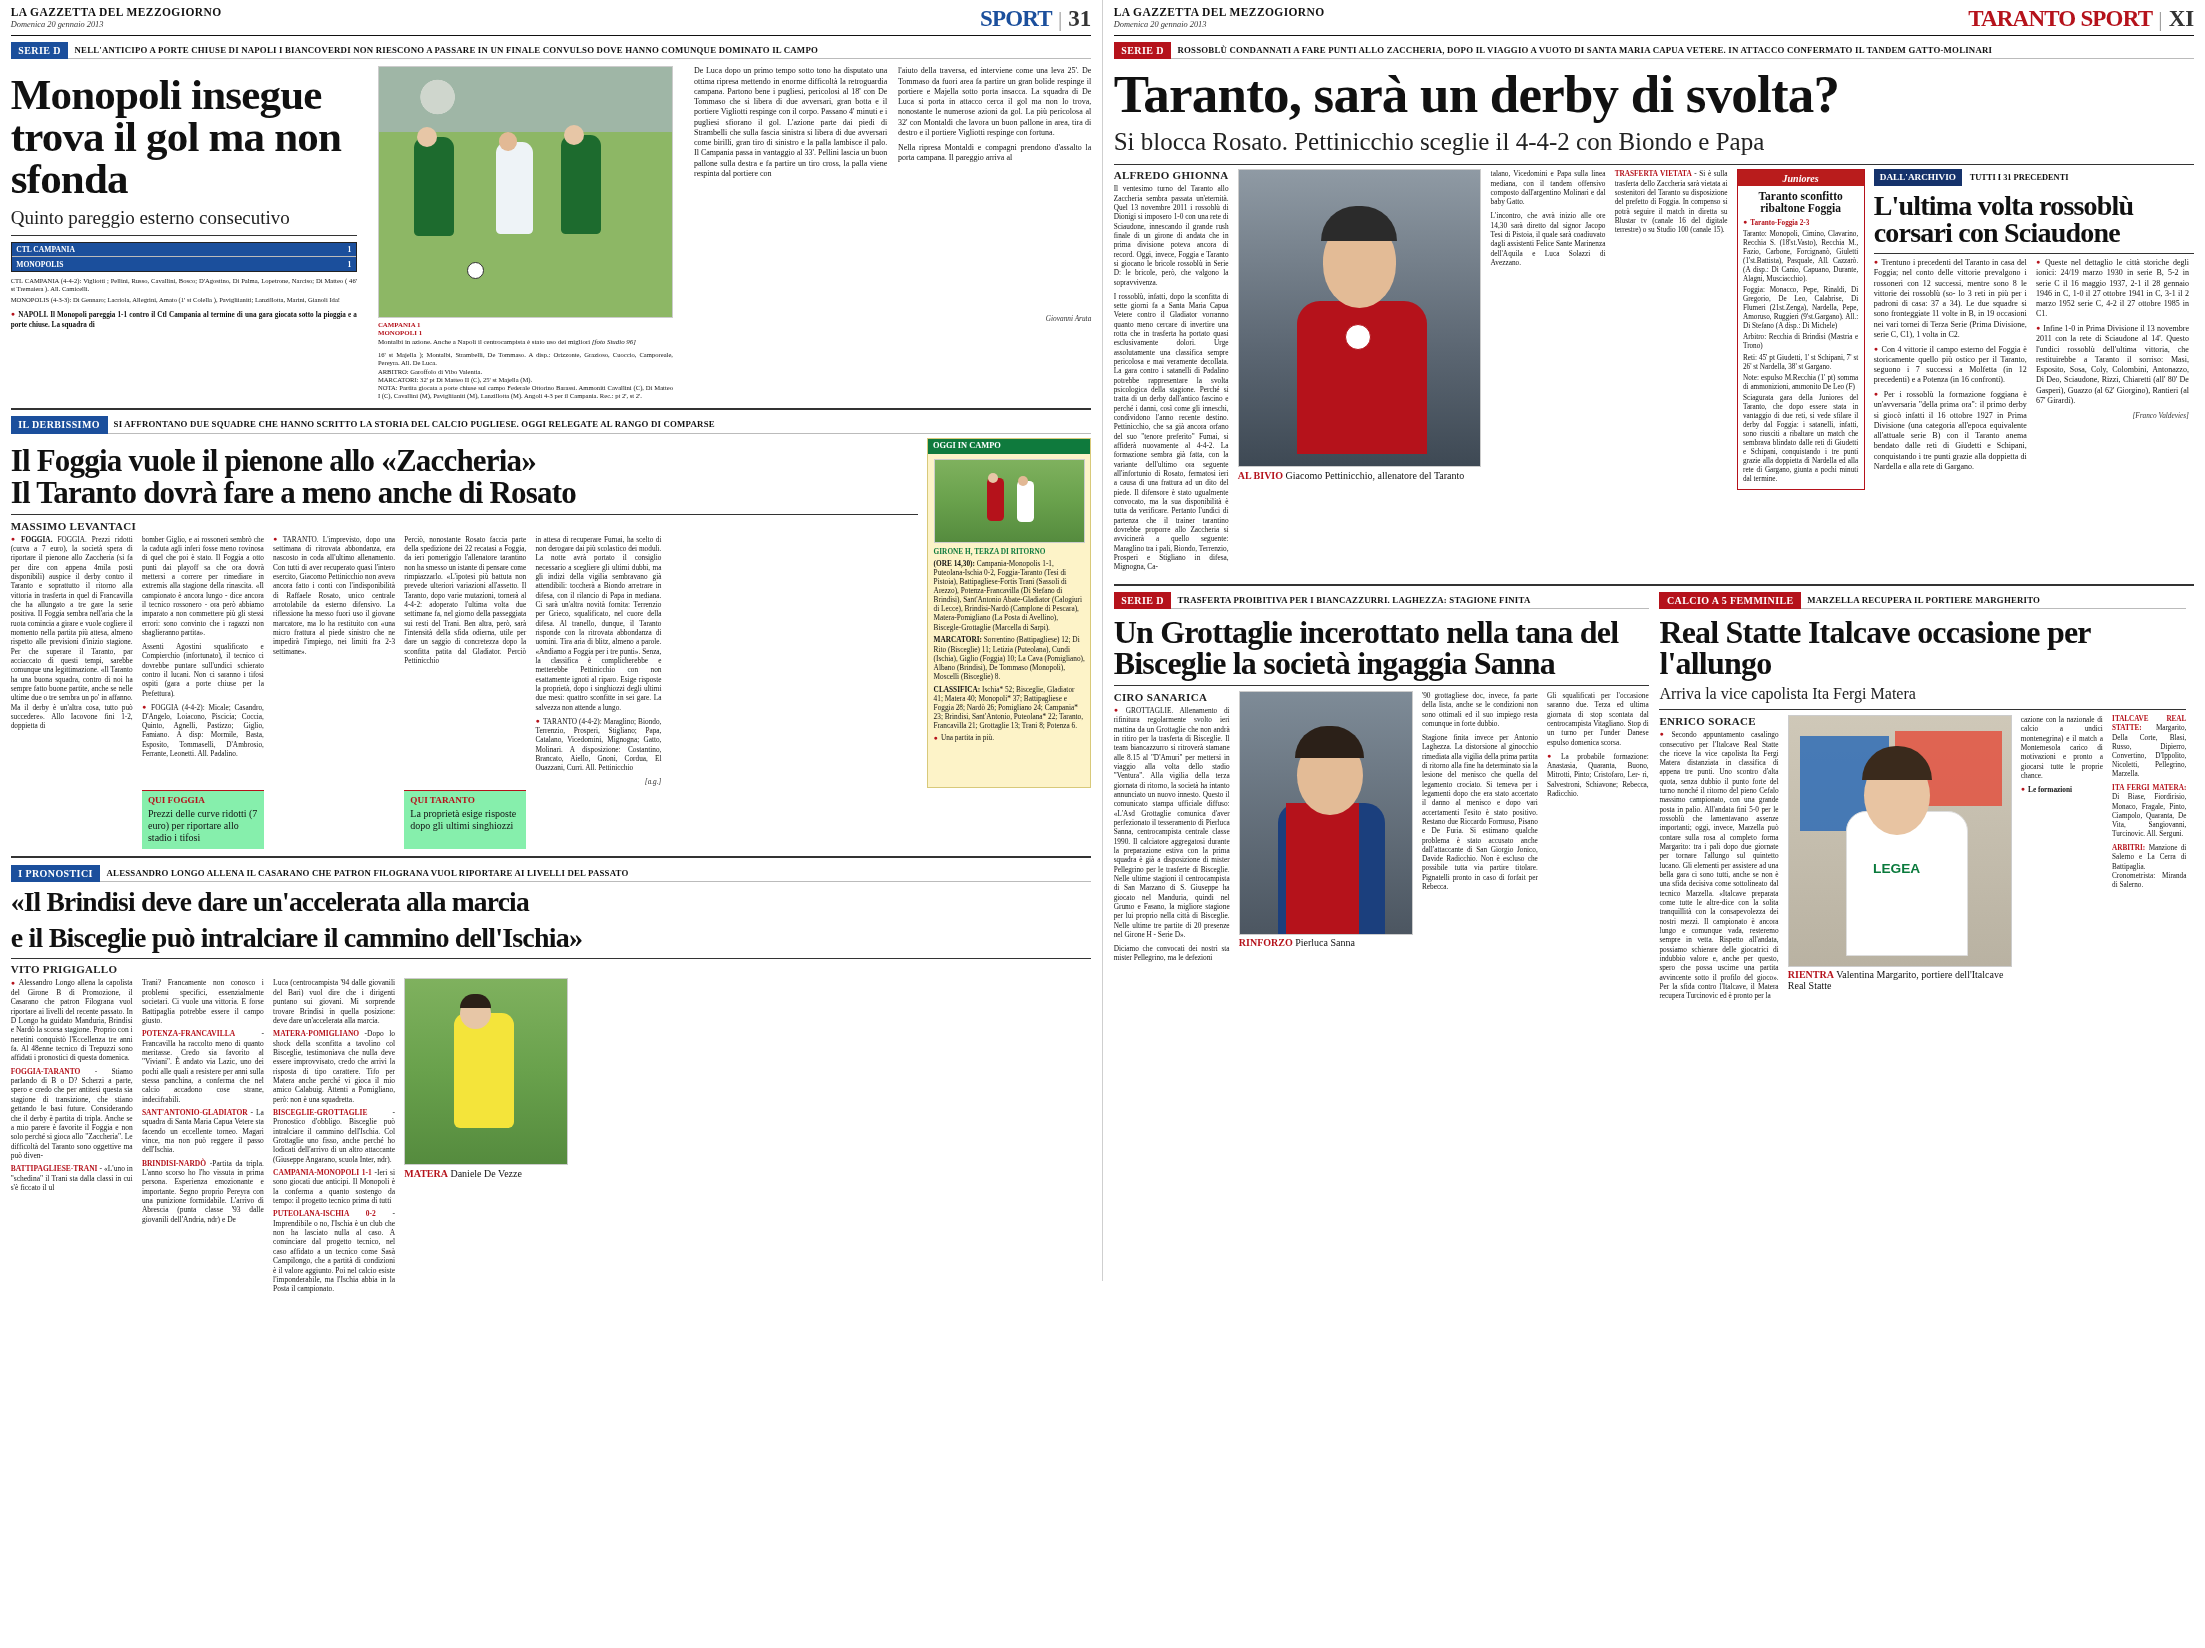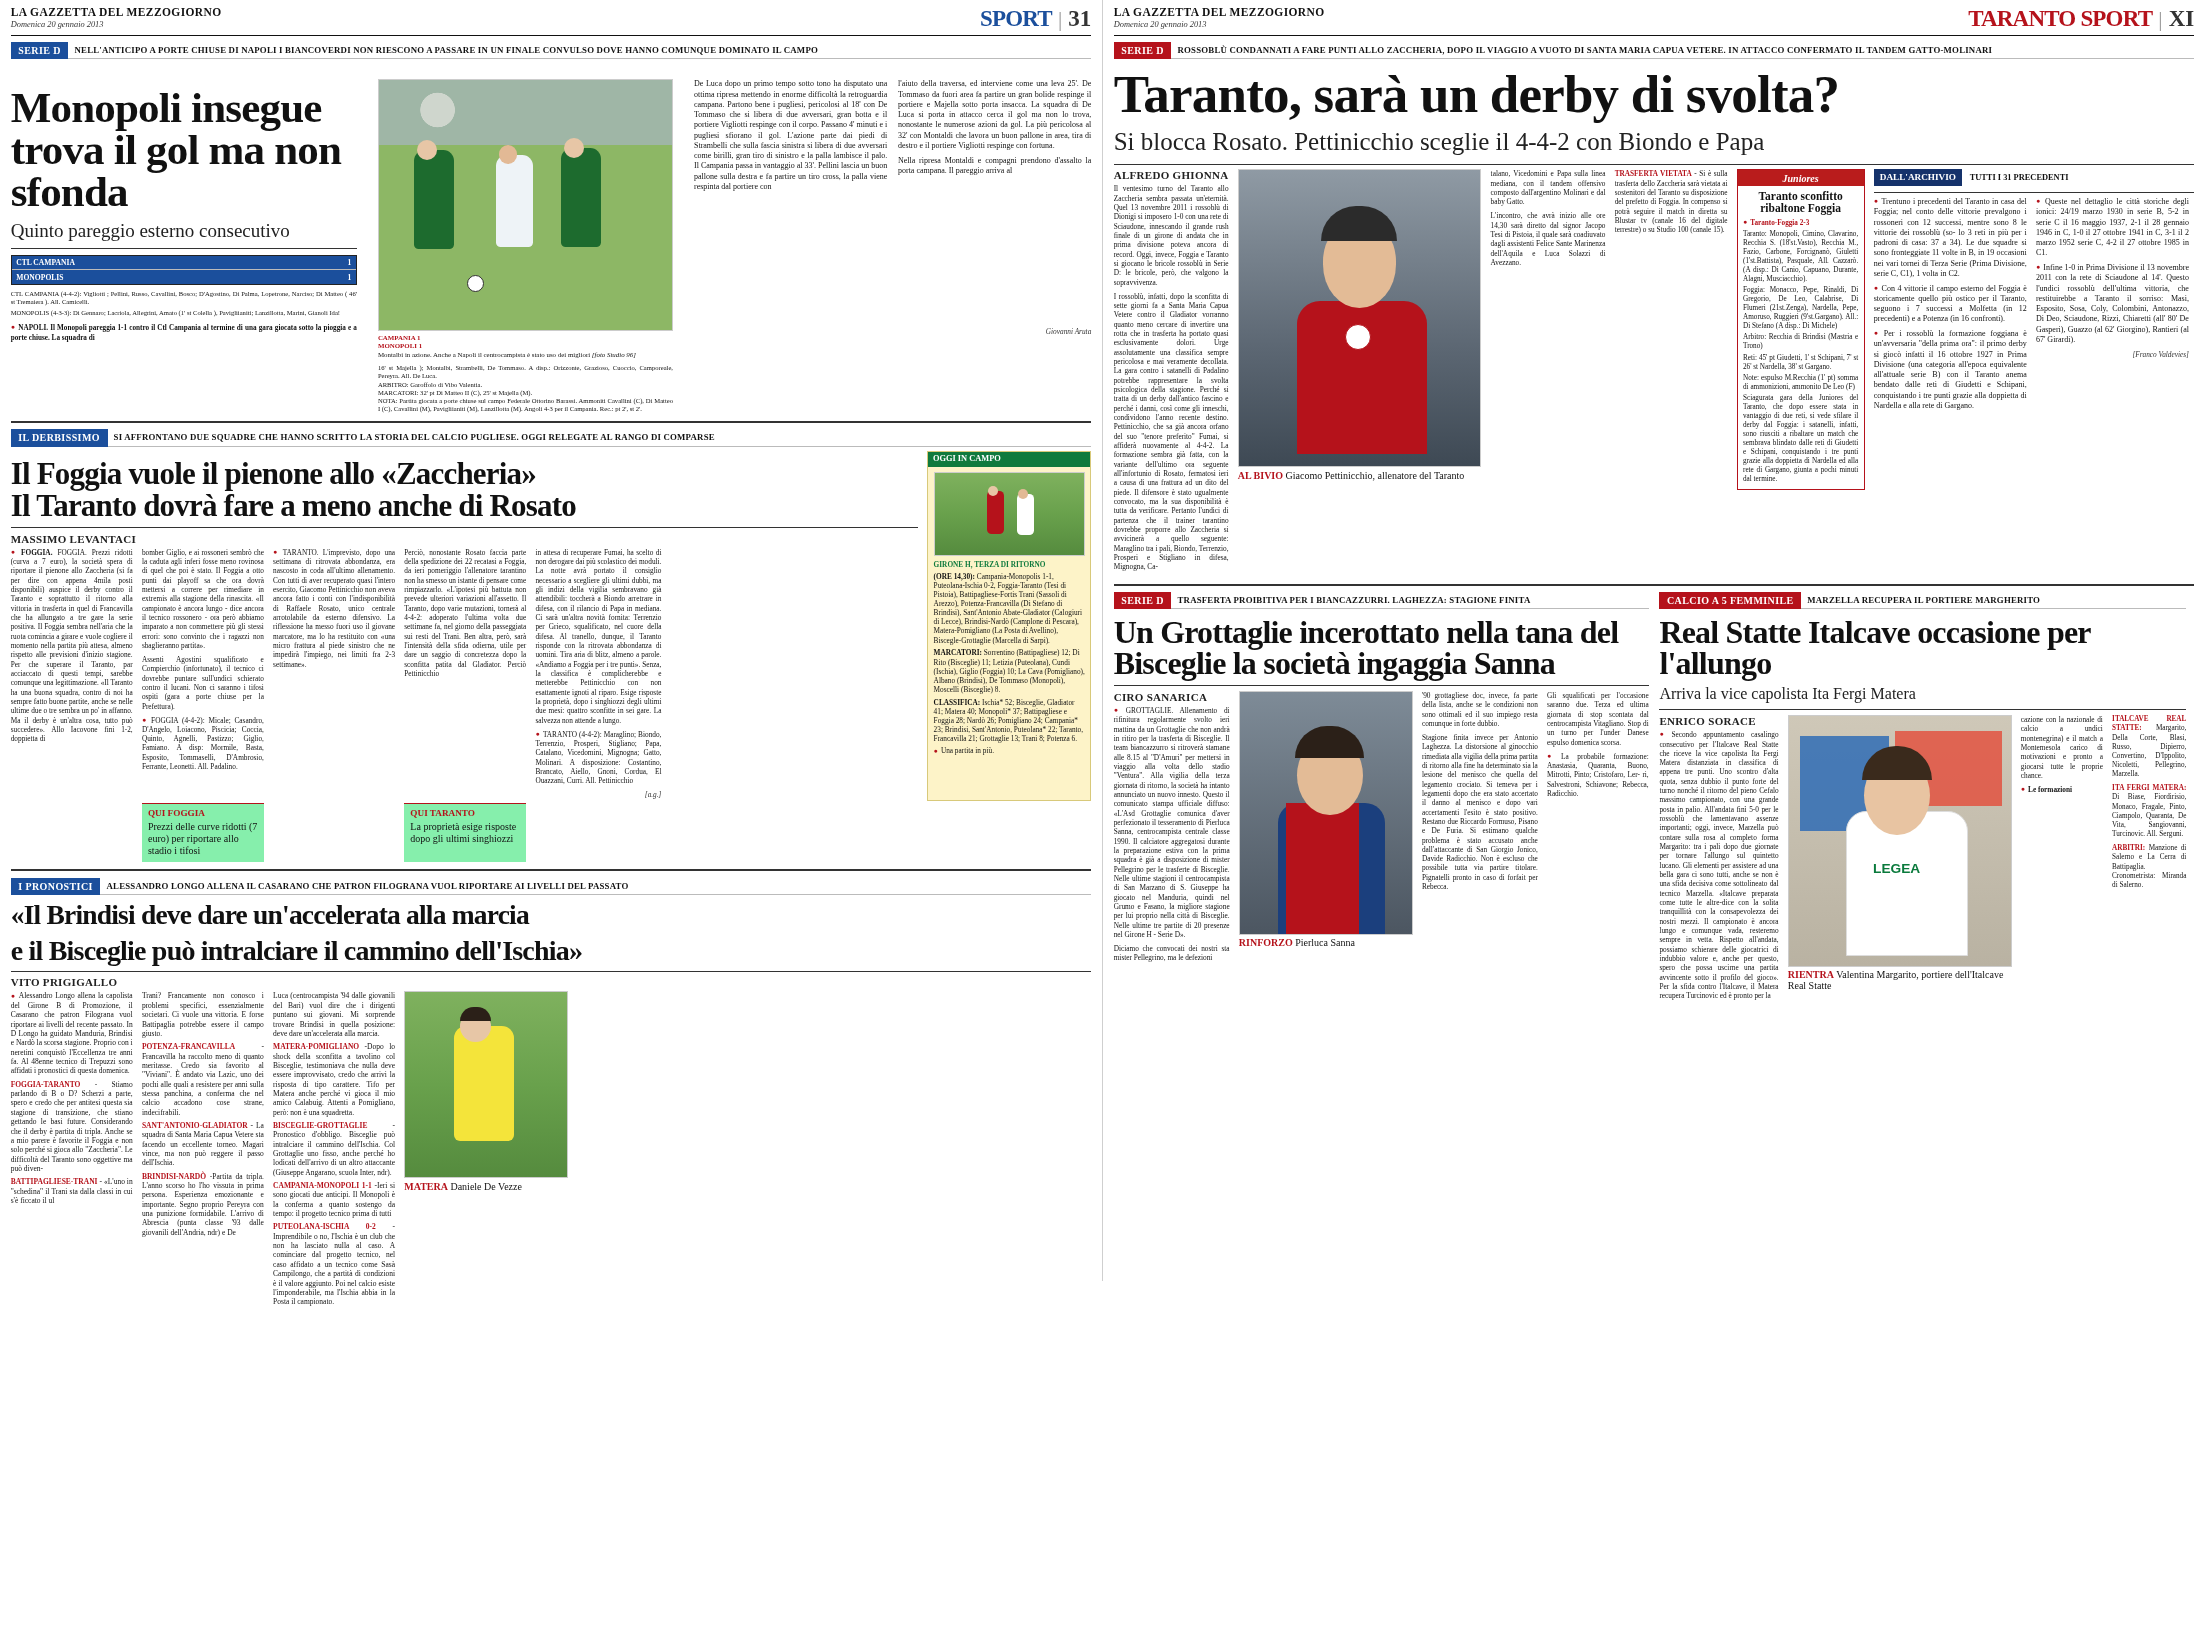--- a/index.html
+++ b/index.html
@@ -102,21 +102,21 @@
         <div class="vbar">|</div>
         <div class="pagenum">31</div>
       </div>
     </div>
 
     <div class="strip">
       <div class="tag blue">SERIE D</div>
       <div class="kicker">NELL'ANTICIPO A PORTE CHIUSE DI NAPOLI I BIANCOVERDI NON RIESCONO A PASSARE IN UN FINALE CONVULSO DOVE HANNO COMUNQUE DOMINATO IL CAMPO</div>
     </div>
 
-    <div style="display:flex; gap:21px; margin-top:20px;">
+    <div style="display:flex; gap:21px; margin-top:7px;">
       <div style="width:359px;">
         <h1 class="head" style="font-size:43px;">Monopoli insegue trova il gol ma non sfonda</h1>
         <div class="sub" style="font-size:19px;">Quinto pareggio esterno consecutivo</div>
         <div class="rule"></div>
         <div class="boxtab" style="margin-top:6.1px;">
           <div class="row hd">
             <span>CTL CAMPANIA</span>
             <span>1</span>
           </div>
           <div class="row hd">
@@ -360,20 +360,21 @@
             <div style="margin-bottom:2.3px;">Note: espulso M.Recchia (1' pt) somma di ammonizioni, ammonito De Leo (F)</div>
             <div>Sciagurata gara della Juniores del Taranto, che dopo essere stata in vantaggio di due reti, si vede sfilare il derby dal Foggia: i satanelli, infatti, sono riusciti a ribaltare un match che sembrava blindato dalle reti di Giudetti e Schipani, conquistando i tre punti grazie alla doppietta di Nardella ed alla rete di Gargano, giunta a pochi minuti dal termine.</div>
           </div>
         </div>
       </div>
 
       <div style="width:321px;">
         <div class="archbox">
           <span class="at">DALL'ARCHIVIO</span>
           <span class="arch-kick">TUTTI I 31 PRECEDENTI</span>
+          <h1 class="head" style="font-size:28px; margin-top:6.1px;">L'ultima volta rossoblù corsari con Sciaudone</h1>
           <div class="rule" style="margin-top:6.1px;"></div>
           <div style="display:flex; gap:9.2px; margin-top:4.6px;">
             <div style="width:153px;" class="cols">
               <p><span class="bull"></span><span>Trentuno i precedenti del Taranto in casa del Foggia; nel conto delle vittorie prevalgono i rossoneri con 12 successi, mentre sono 8 le vittorie dei rossoblù (so- lo 3 reti in più per i padroni di casa: 37 a 34). Le due squadre si sono fronteggiate 11 volte in B, in 19 occasioni nei vari tornei di Terza Serie (Prima Divisione, serie C, C1), 1 volta in C2.</span></p>
               <p><span class="bull"></span><span>Con 4 vittorie il campo esterno del Foggia è storicamente quello più ostico per il Taranto, seguono i 7 successi a Molfetta (in 12 precedenti) e a Potenza (in 16 confronti).</span></p>
               <p><span class="bull"></span><span>Per i rossoblù la formazione foggiana è un'avversaria "della prima ora": il primo derby si giocò infatti il 16 ottobre 1927 in Prima Divisione (una categoria all'epoca equivalente all'attuale serie B) con il Taranto anema bendato dalle reti di Giudetti e Schipani, conquistando i tre punti grazie alla doppietta di Nardella e alla rete di Gargano.</span></p>
             </div>
             <div style="width:153px;" class="cols">
               <p><span class="bull"></span><span>Queste nel dettaglio le città storiche degli ionici: 24/19 marzo 1930 in serie B, 5-2 in serie C il 16 maggio 1937, 2-1 il 28 gennaio 1946 in C, 1-0 il 27 ottobre 1941 in C, 3-1 il 2 marzo 1952 serie C, 4-2 il 27 ottobre 1985 in C1.</span></p>
               <p><span class="bull"></span><span>Infine 1-0 in Prima Divisione il 13 novembre 2011 con la rete di Sciaudone al 14'. Questo l'undici rossoblù dell'ultima vittoria, che restituirebbe a Taranto il sorriso: Masi, Esposito, Sosa, Coly, Colombini, Antonazzo, Di Deo, Sciaudone, Rizzi, Chiaretti (all' 80' De Gasperi), Guazzo (al 62' Giorgino), Rantieri (al 67' Girardi).</span></p>

